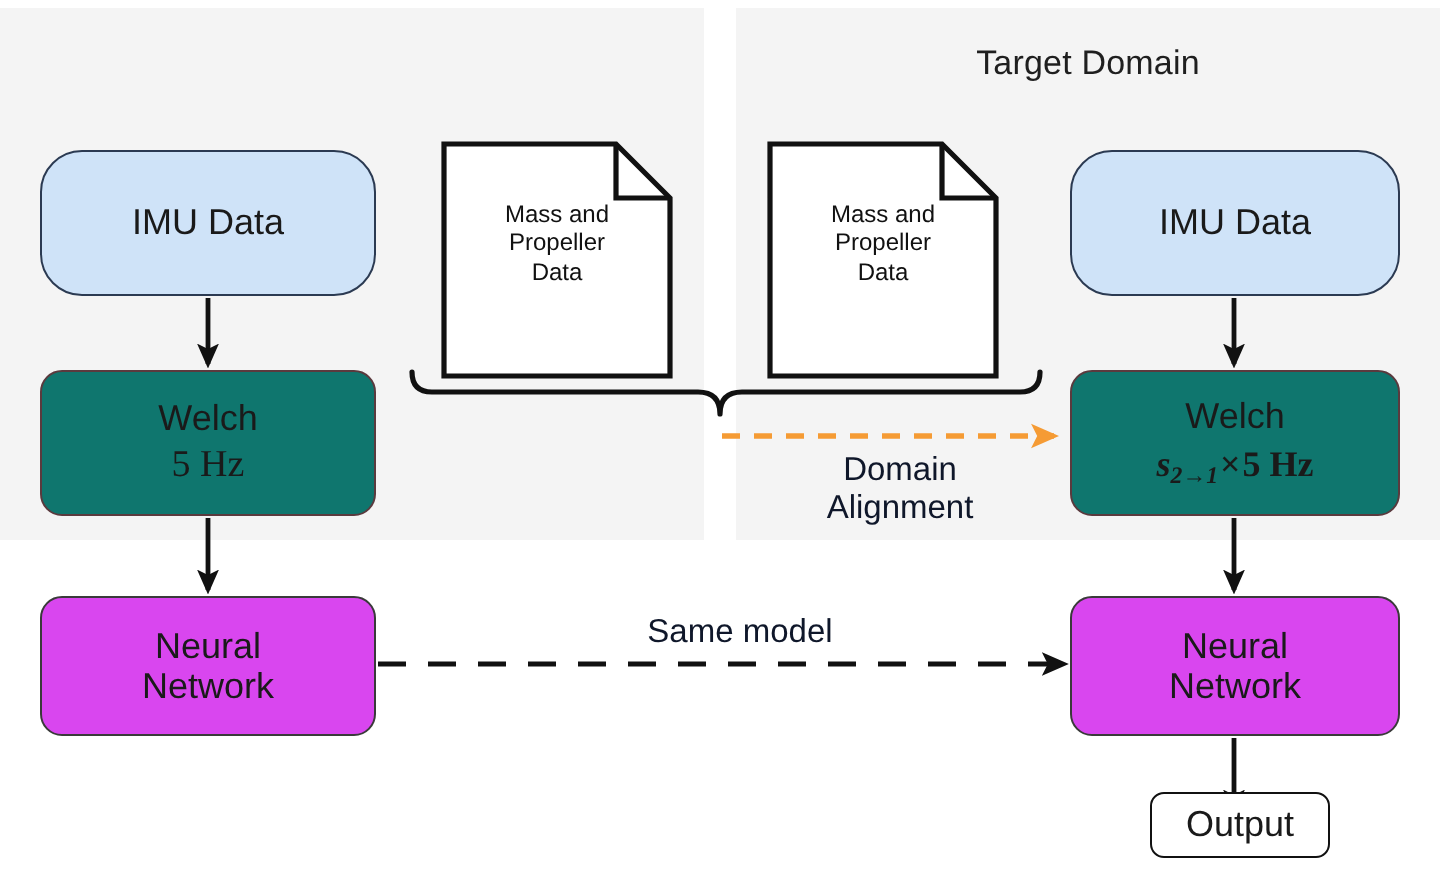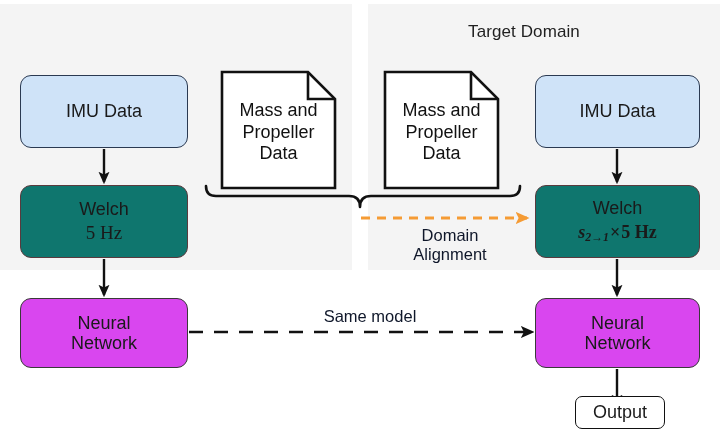--- a/index.html
+++ b/index.html
@@ -13,36 +13,36 @@
   .panel-label{
     position:absolute;text-align:center;font-size:17px;color:#1f1f1f;
     letter-spacing:0.1px;white-space:nowrap;
   }
   .nodebox{
     position:absolute;display:flex;flex-direction:column;
     align-items:center;justify-content:center;
     box-sizing:border-box;text-align:center;line-height:1.12;
   }
   .nodebox .l1,.nodebox .l2{display:block;white-space:nowrap;}
-  .blue{background:#cfe3f8;border:1.6px solid #2b3a52;border-radius:11px;}
+  .blue{background:#cfe3f8;border:1.6px solid #2b3a52;border-radius:21px;}
   .pink{background:#0f766e;border:1.6px solid #5a3a3e;border-radius:11px;}
   .gray{background:#d946ef;border:1.8px solid #3a3a3a;border-radius:11px;}
   .plain{background:#ffffff;border:1.8px solid #111111;border-radius:7px;}
   .t-sans{font-family:"Liberation Sans", sans-serif;font-size:18px;}
   .t-serif{font-family:"Liberation Serif", serif;font-size:19px;}
   .math{font-family:"Liberation Serif", serif;font-weight:700;font-size:18px;white-space:nowrap;}
   .math i{font-style:italic;}
   .math sub{font-size:0.66em;font-style:italic;vertical-align:-0.28em;}
   .math .times{font-style:normal;padding:0 1px;}
   .edge-label{
     position:absolute;font-size:16.5px;color:#0f172a;text-align:center;
     white-space:nowrap;line-height:1.16;
   }
   .doc-text{
-    position:absolute;text-align:center;font-size:18px;line-height:1.2;
+    position:absolute;text-align:center;font-size:12px;line-height:1.2;
     color:#111;white-space:nowrap;
   }
 </style>
 </head>
 <body>
 
 <div id="stage">
 
   <svg class="layer" viewBox="0 0 720 445">
     <defs>
@@ -64,21 +64,21 @@
     <path d="M104,149 V182" fill="none" stroke="#111111" stroke-width="2.4" marker-end="url(#ar-blk)"></path>
     <path d="M104,259 V295" fill="none" stroke="#111111" stroke-width="2.4" marker-end="url(#ar-blk)"></path>
 
     <path d="M617,149 V182" fill="none" stroke="#111111" stroke-width="2.4" marker-end="url(#ar-blk)"></path>
     <path d="M617,259 V295" fill="none" stroke="#111111" stroke-width="2.4" marker-end="url(#ar-blk)"></path>
     <path d="M617,369 V405" fill="none" stroke="#111111" stroke-width="2.4" marker-end="url(#ar-blk)"></path>
 
     <path d="M189,332 H532" fill="none" stroke="#111111" stroke-width="2.6" stroke-dasharray="14 11" marker-end="url(#ar-blk)"></path>
   </svg>
 
-  <div class="panel-label" style="left:408px;top:22px;width:232px;">Target Domain</div>
+  <div class="panel-label" style="left:428px;top:22px;width:232px;">Target Domain</div>
 
   <div class="nodebox blue t-sans" style="left:20px;top:75px;width:168px;height:73px;">
     <span class="l1">IMU Data</span>
   </div>
 
   <div class="nodebox pink" style="left:20px;top:185px;width:168px;height:73px;">
     <span class="l1 t-sans">Welch</span>
     <span class="l2 t-serif" style="margin-top:3px;">5 Hz</span>
   </div>
 

